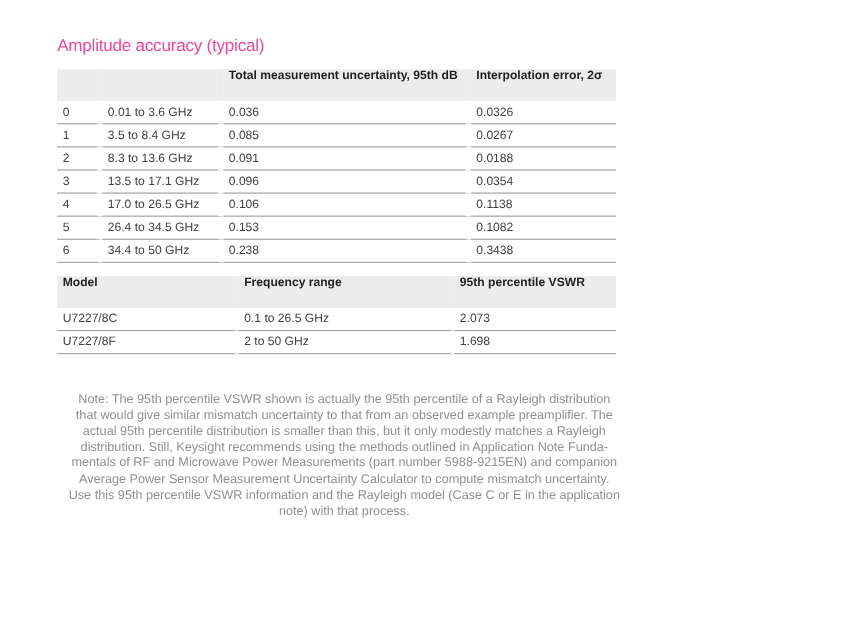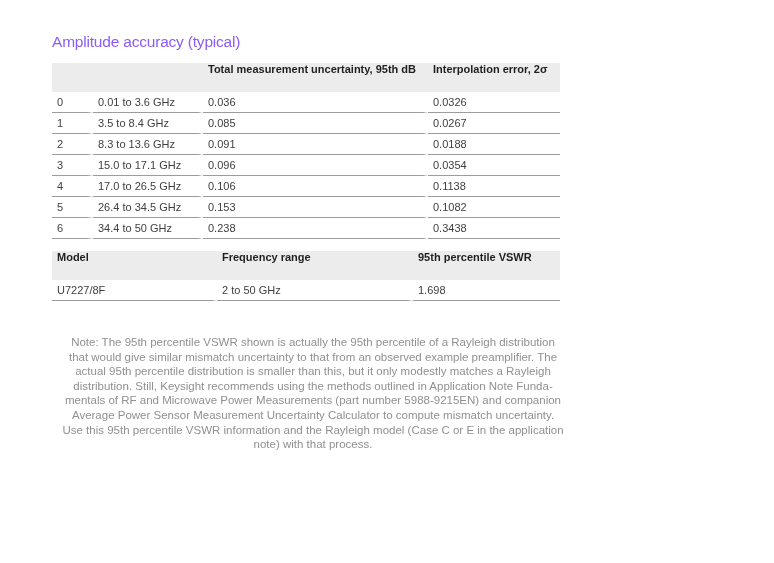--- a/index.html
+++ b/index.html
@@ -12,21 +12,21 @@
   .page {
     position: relative;
     width: 774px; height: 563px;
   }
   .content {
     position: absolute;
     left: 52px; top: 0;
     width: 522px;
   }
   .section-title {
-    color: #8b5cf6;
+    color: #ec4899;
     font-size: 15.5px;
     font-weight: 400;
     letter-spacing: -0.2px;
     line-height: 18px;
   }
   .title-1 { margin-top: 33px; }
   .title-2 { margin-top: 37px; }
   table {
     border-collapse: separate;
     border-spacing: 0;
@@ -104,21 +104,21 @@
           <td class="c3">0.0267</td>
         </tr>
         <tr>
           <td class="c0">2</td>
           <td class="c1">8.3 to 13.6 GHz</td>
           <td class="c2">0.091</td>
           <td class="c3">0.0188</td>
         </tr>
         <tr>
           <td class="c0">3</td>
-          <td class="c1">15.0 to 17.1 GHz</td>
+          <td class="c1">13.5 to 17.1 GHz</td>
           <td class="c2">0.096</td>
           <td class="c3">0.0354</td>
         </tr>
         <tr>
           <td class="c0">4</td>
           <td class="c1">17.0 to 26.5 GHz</td>
           <td class="c2">0.106</td>
           <td class="c3">0.1138</td>
         </tr>
         <tr>
@@ -140,20 +140,25 @@
     <table class="tbl-2">
       <thead>
         <tr>
           <th class="c0">Model</th>
           <th class="c1">Frequency range</th>
           <th class="c2">95th percentile VSWR</th>
         </tr>
       </thead>
       <tbody>
         <tr>
+          <td class="c0">U7227/8C</td>
+          <td class="c1">0.1 to 26.5 GHz</td>
+          <td class="c2">2.073</td>
+        </tr>
+        <tr>
           <td class="c0">U7227/8F</td>
           <td class="c1">2 to 50 GHz</td>
           <td class="c2">1.698</td>
         </tr>
       </tbody>
     </table>
 
     <p class="note">Note: The 95th percentile VSWR shown is actually the 95th percentile of a Rayleigh distribution
 that would give similar mismatch uncertainty to that from an observed example preamplifier. The
 actual 95th percentile distribution is smaller than this, but it only modestly matches a Rayleigh

